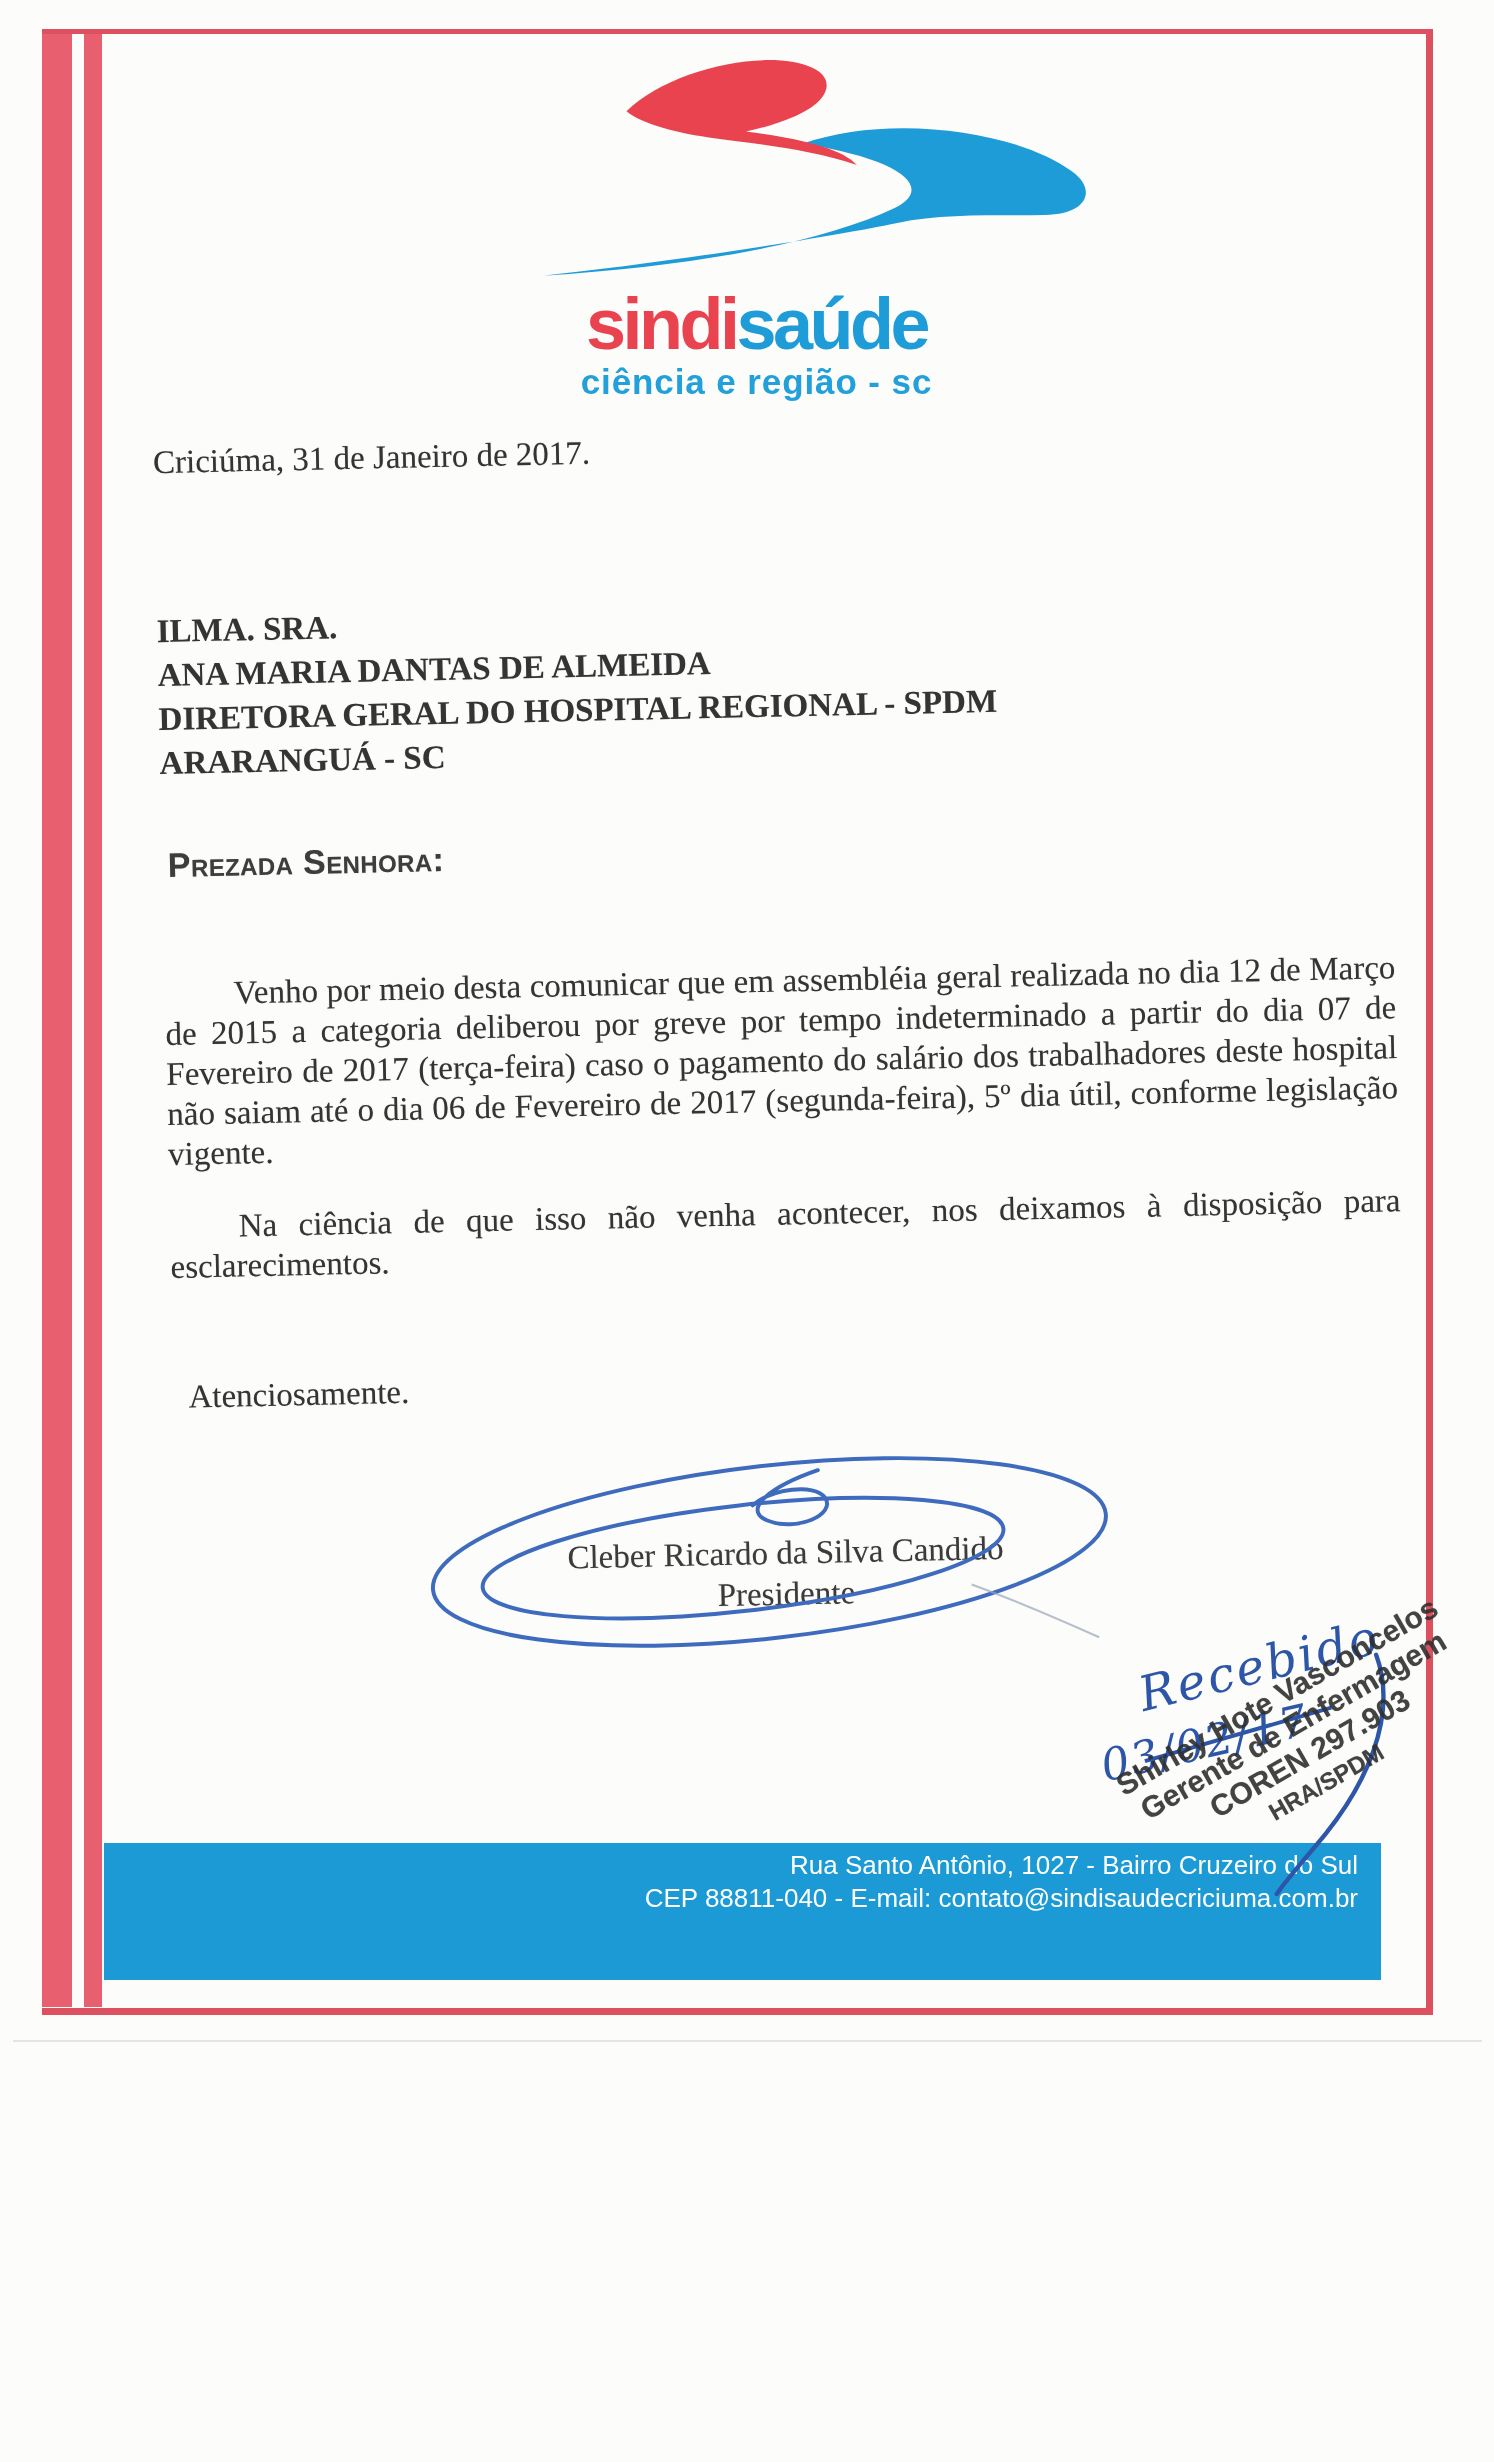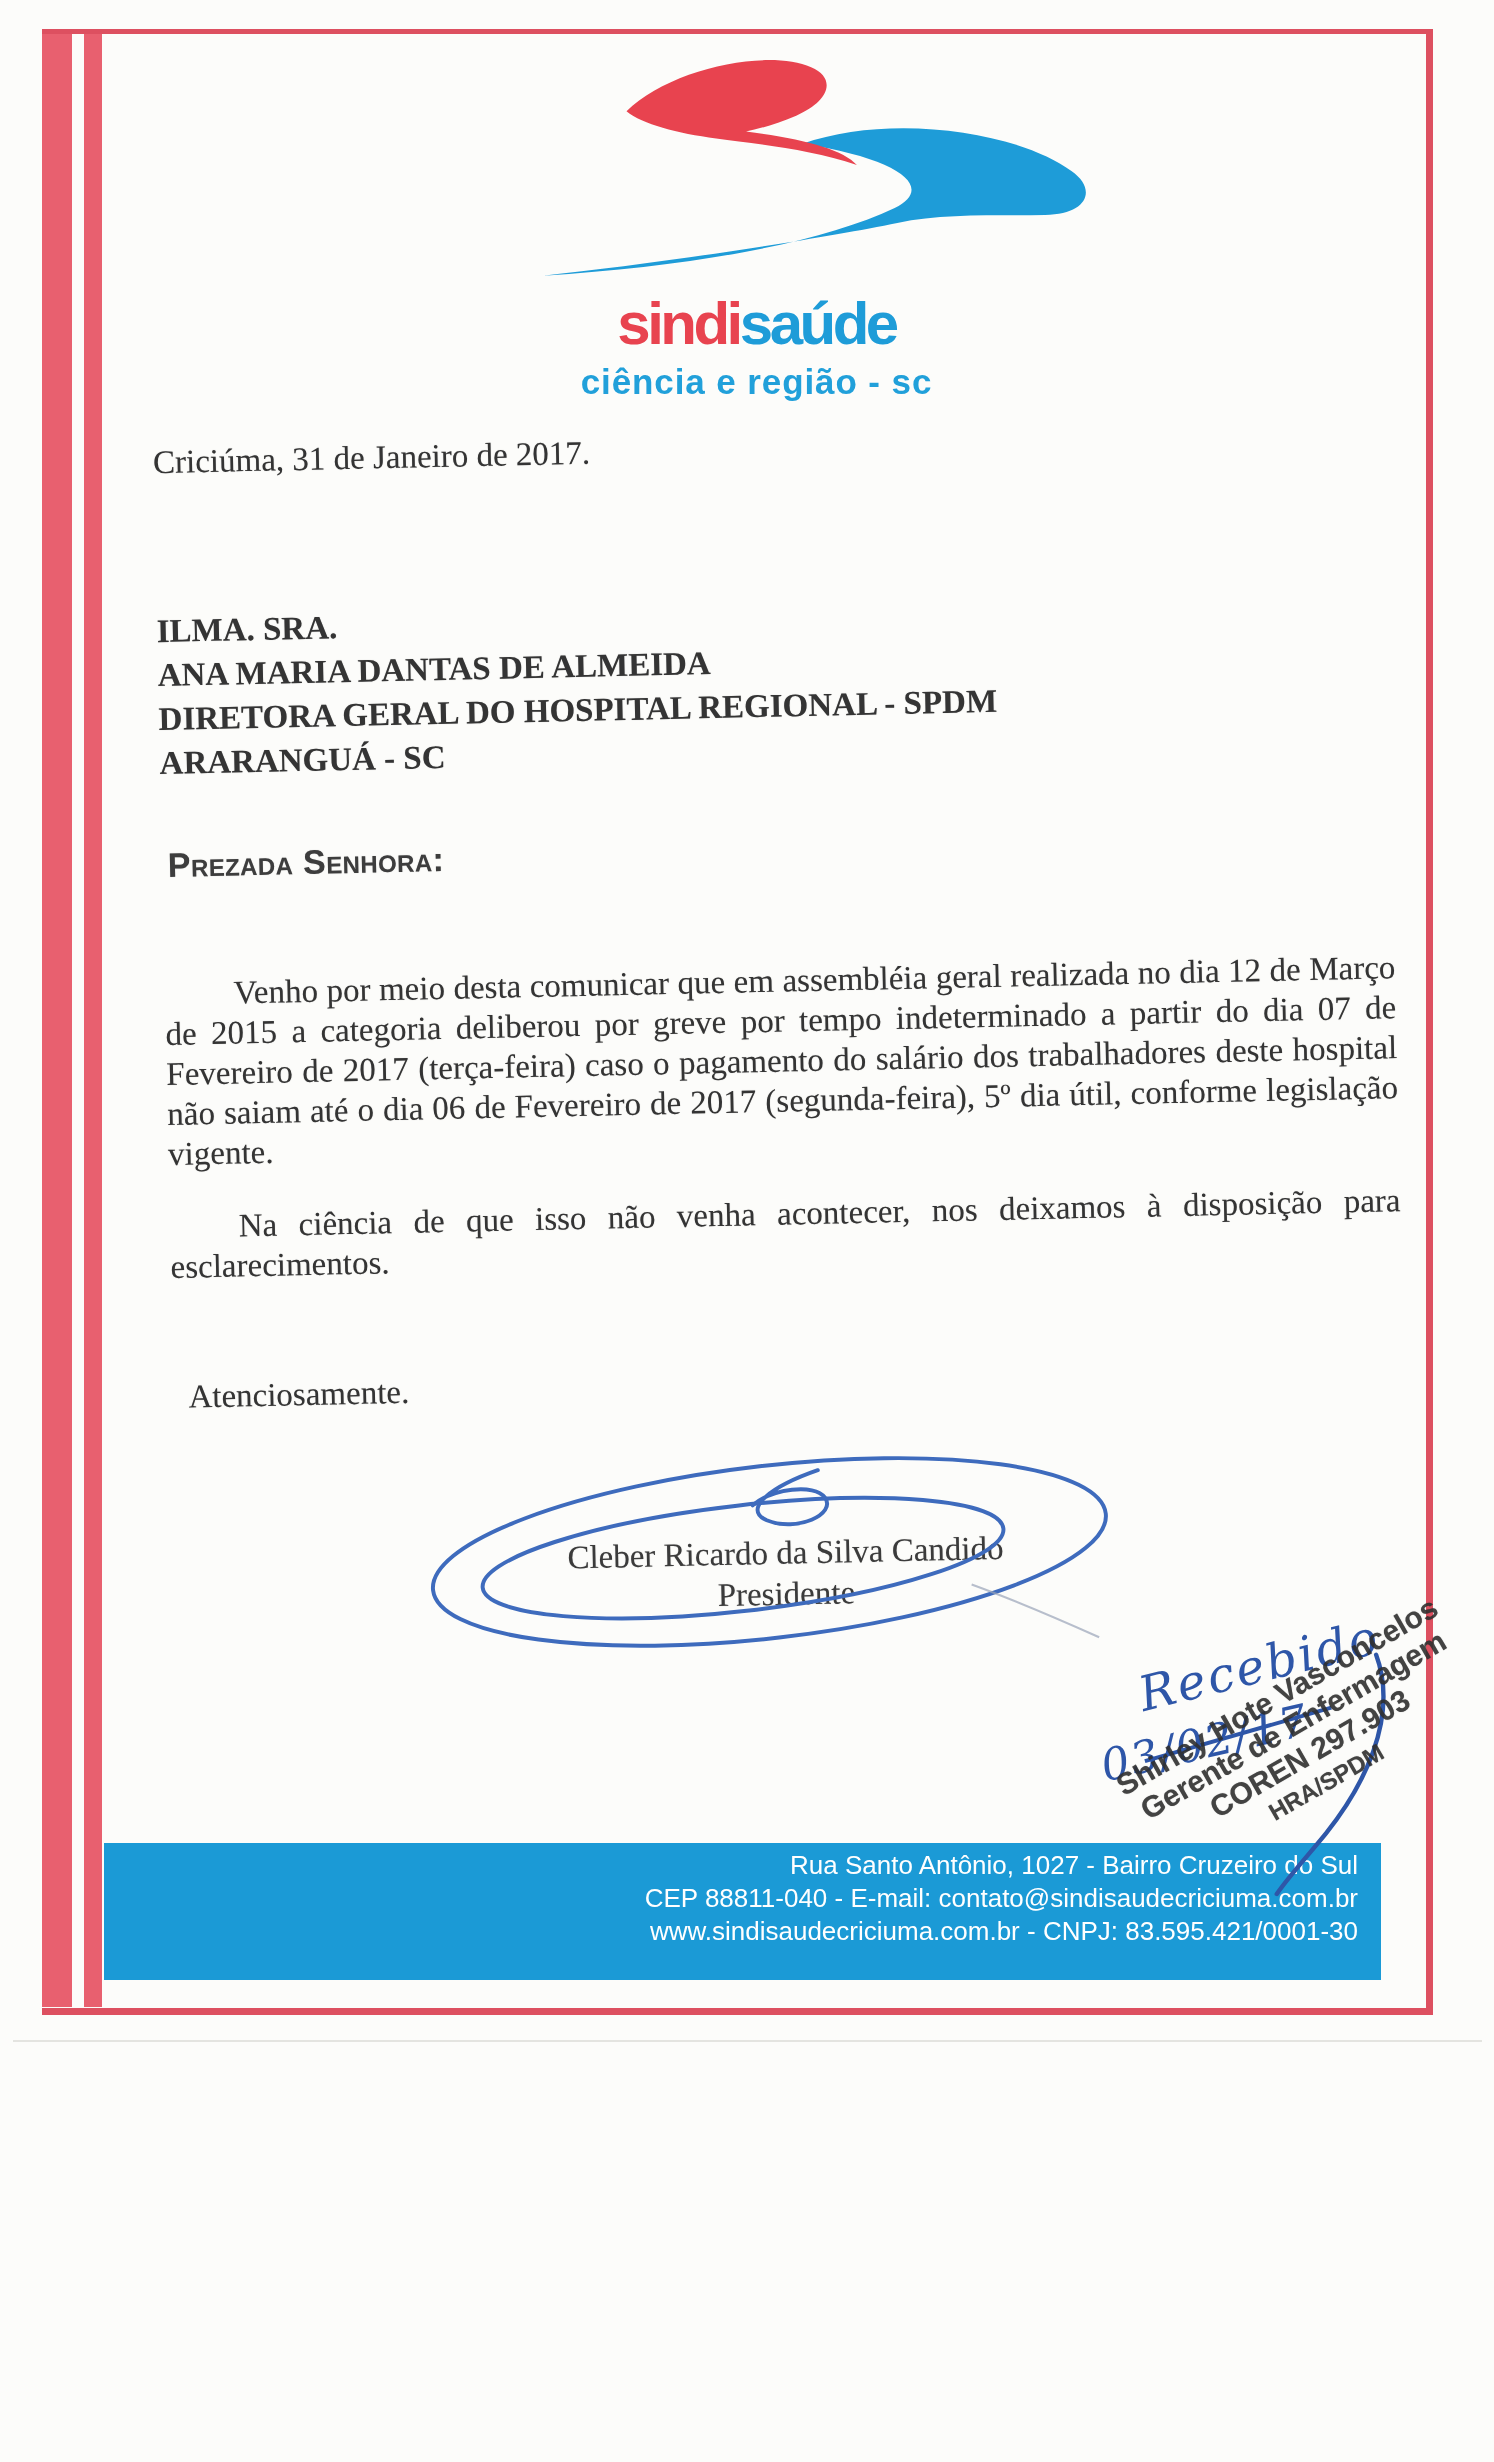--- a/index.html
+++ b/index.html
@@ -16,21 +16,21 @@
   .frame-bottom{left:42px;  top:2008px; width:1391px; height:7px;  background:#dd5060;}
   .stripe-wide {left:42px;  top:34px;   width:30px;   height:1973px;background:#e8606f;}
   .stripe-thin {left:84px;  top:34px;   width:17.6px;   height:1973px;background:#e8606f;}
   .scan-edge   {left:13px;  top:2040px; width:1469px; height:1.8px;  background:#e4e4e0;}
 
   
   .logo-swoosh{left:519px;top:55px;width:572px;height:233px;}
   .logo-wordmark{
     left:317px;top:280px;width:879px;text-align:center;
     font-family:"Liberation Sans", sans-serif;font-weight:bold;
-    font-size:60px;letter-spacing:-3.5px;line-height:88px;white-space:nowrap;
+    font-size:72px;letter-spacing:-3.5px;line-height:88px;white-space:nowrap;
   }
   .wm-red{color:#e8434f;}
   .wm-blue{color:#1e9cd8;}
   .logo-tagline{
     left:317px;top:362px;width:879px;text-align:center;
     font-family:"Liberation Sans", sans-serif;font-weight:bold;
     font-size:35px;color:#21a0da;letter-spacing:0.9px;
   }
 
   
@@ -141,16 +141,15 @@
   <div class="stamp-l">Shirley Hote Vasconcelos</div>
   <div class="stamp-l">Gerente de Enfermagem</div>
   <div class="stamp-l">COREN 297.903</div>
   <div class="stamp-s">HRA/SPDM</div>
 </div>
 
 <div class="abs footer-bar">
   <div class="footer-text">
     <div>Rua Santo Antônio, 1027 - Bairro Cruzeiro do Sul</div>
     <div>CEP 88811-040 - E-mail: contato@sindisaudecriciuma.com.br</div>
-    <div>www.sindisaudecriciuma.com.br - CNPJ: 83.595.421/0001-30</div>
   </div>
 </div>
 
 
 </body></html>

